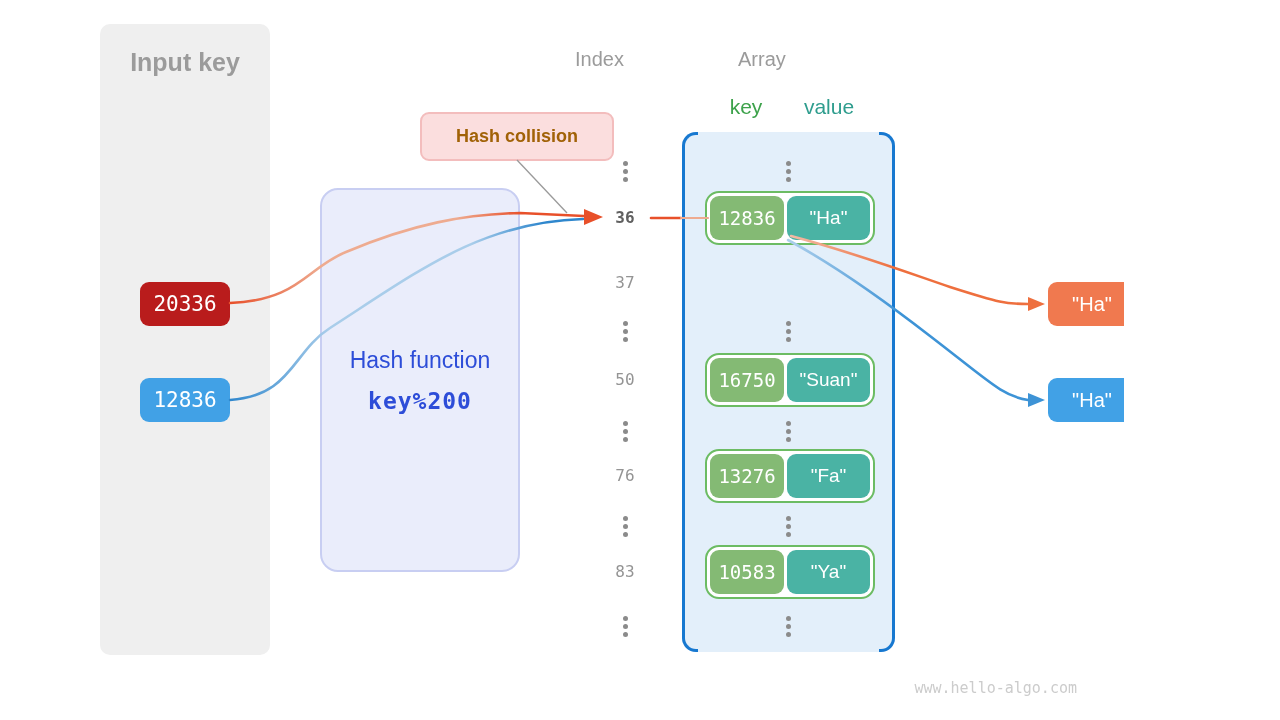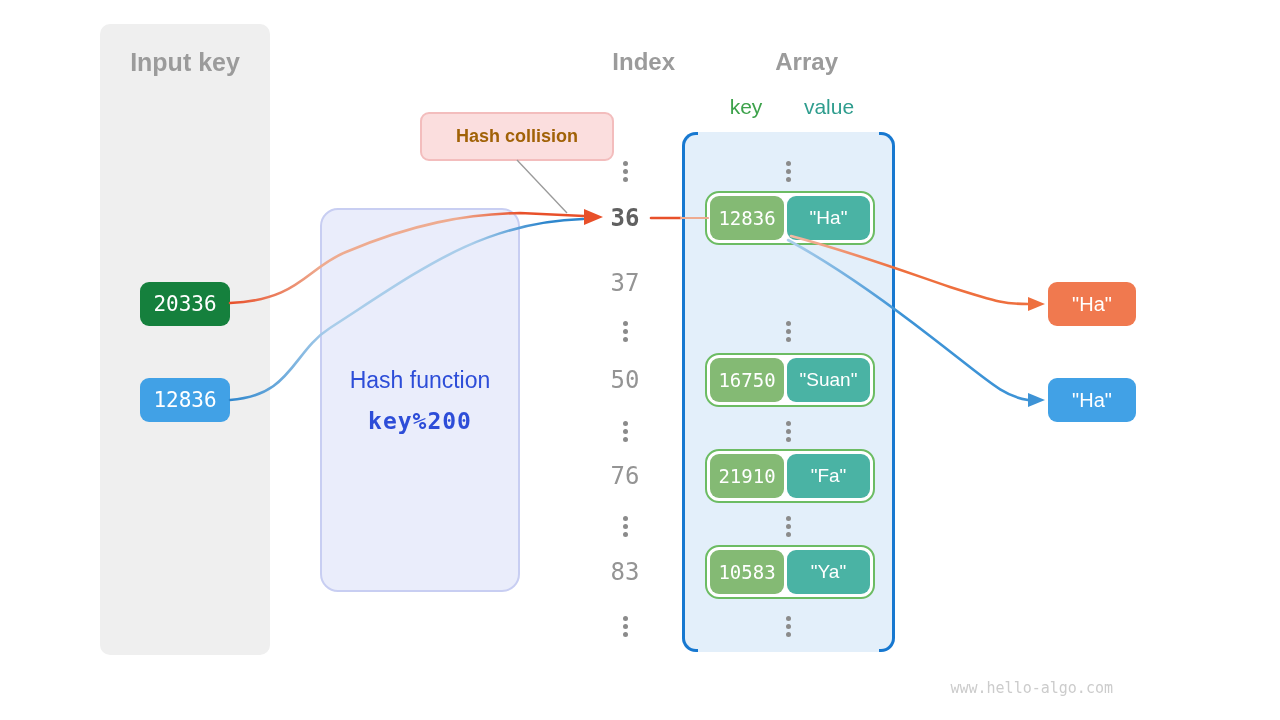--- a/index.html
+++ b/index.html
@@ -1,56 +1,55 @@
 <!DOCTYPE html>
 <html><head>
 <meta charset="utf-8">
 <style>
   html,body{margin:0;padding:0;background:#fff;}
   .canvas{
     position:relative;width:1124px;height:720px;background:#ffffff;overflow:hidden;
     font-family:"Liberation Sans",sans-serif;
-    padding-left:36px;
   }
   .mono{font-family:"DejaVu Sans Mono",monospace;}
   
   .panel{position:absolute;background:#efefef;border-radius:10px;}
   .panel-title{margin-top:24px;text-align:center;font-size:25px;font-weight:bold;color:#9b9b9b;}
   #input-panel{left:100px;top:24px;width:170px;height:631px;}
   #output-panel{left:998px;top:24px;width:190px;height:631px;}
   
   .chip{position:absolute;height:44px;border-radius:9px;color:#fff;
         display:flex;align-items:center;justify-content:center;}
   .chip.numeric{font-family:"DejaVu Sans Mono",monospace;font-size:21px;}
   .chip.text{font-size:20px;font-weight:500;}
-  #chip-in-0{left:140px;top:282px;width:90px;background:#15803d;}
+  #chip-in-0{left:140px;top:282px;width:90px;background:#b91c1c;}
   #chip-in-1{left:140px;top:378px;width:90px;background:#41a1e6;}
   #chip-out-0{left:1048px;top:282px;width:88px;background:#f0794f;}
   #chip-out-1{left:1048px;top:378px;width:88px;background:#41a1e6;}
   
   #hash-box{position:absolute;left:320px;top:188px;width:200px;height:384px;
     background:#eaedfb;border:2px solid #c8cef2;border-radius:18px;box-sizing:border-box;
-    display:flex;flex-direction:column;align-items:center;justify-content:center;gap:14px;margin-top:20px;}
+    display:flex;flex-direction:column;align-items:center;justify-content:center;gap:14px;}
   #hash-name{font-size:23px;color:#2d4dd8;}
   #hash-formula{font-size:23px;color:#2d4dd8;font-weight:bold;letter-spacing:1px;}
   
   #collision-label{position:absolute;left:420px;top:112px;width:194px;height:49px;
     background:#fbdede;border:2px solid #f3bdbd;border-radius:9px;box-sizing:border-box;
     display:flex;align-items:center;justify-content:center;
     font-size:18px;font-weight:bold;color:#a16207;}
   
-  .col-header{position:absolute;text-align:right;font-size:24px;font-weight:bold;color:#9b9b9b;width:100px;top:48px;}
+  .col-header{position:absolute;text-align:left;font-size:20px;font-weight:normal;color:#9b9b9b;width:100px;top:48px;}
   #index-header{left:575px;}
   #array-header{left:738px;}
   .kv-header{position:absolute;top:95px;width:70px;text-align:center;font-size:21px;font-weight:500;}
   #key-header{left:711px;color:#3da24b;}
   #value-header{left:794px;color:#2f9d8e;}
   
   .idx{position:absolute;left:595px;width:60px;height:28px;line-height:28px;text-align:center;
-       font-family:"DejaVu Sans Mono",monospace;font-size:24px;color:#949494;}
+       font-family:"DejaVu Sans Mono",monospace;font-size:16px;color:#949494;}
   .idx.hot{font-weight:bold;color:#606060;}
   #idx-0{top:204px;} #idx-1{top:269px;} #idx-2{top:366px;} #idx-3{top:462px;} #idx-4{top:558px;}
   
   .vdots{position:absolute;width:60px;display:flex;flex-direction:column;align-items:center;gap:3px;}
   .vdots i{width:5px;height:5px;border-radius:50%;background:#8b8b8b;}
   .vdots.at-index{left:595px;}
   .vdots.at-array{left:758px;}
   .dy0{top:161px;} .dy1{top:321px;} .dy2{top:421px;} .dy3{top:516px;} .dy4{top:616px;}
   
   #array-bg{position:absolute;left:682px;top:132px;width:213px;height:520px;
@@ -164,21 +163,21 @@
 
   <div id="row-0" class="kv-row">
     <div class="kv-key">12836</div>
     <div class="kv-val">"Ha"</div>
   </div>
   <div id="row-2" class="kv-row">
     <div class="kv-key">16750</div>
     <div class="kv-val">"Suan"</div>
   </div>
   <div id="row-3" class="kv-row">
-    <div class="kv-key">21910</div>
+    <div class="kv-key">13276</div>
     <div class="kv-val">"Fa"</div>
   </div>
   <div id="row-4" class="kv-row">
     <div class="kv-key">10583</div>
     <div class="kv-val">"Ya"</div>
   </div>
 
   <div id="chip-out-0" class="chip text">"Ha"</div>
   <div id="chip-out-1" class="chip text">"Ha"</div>
 

